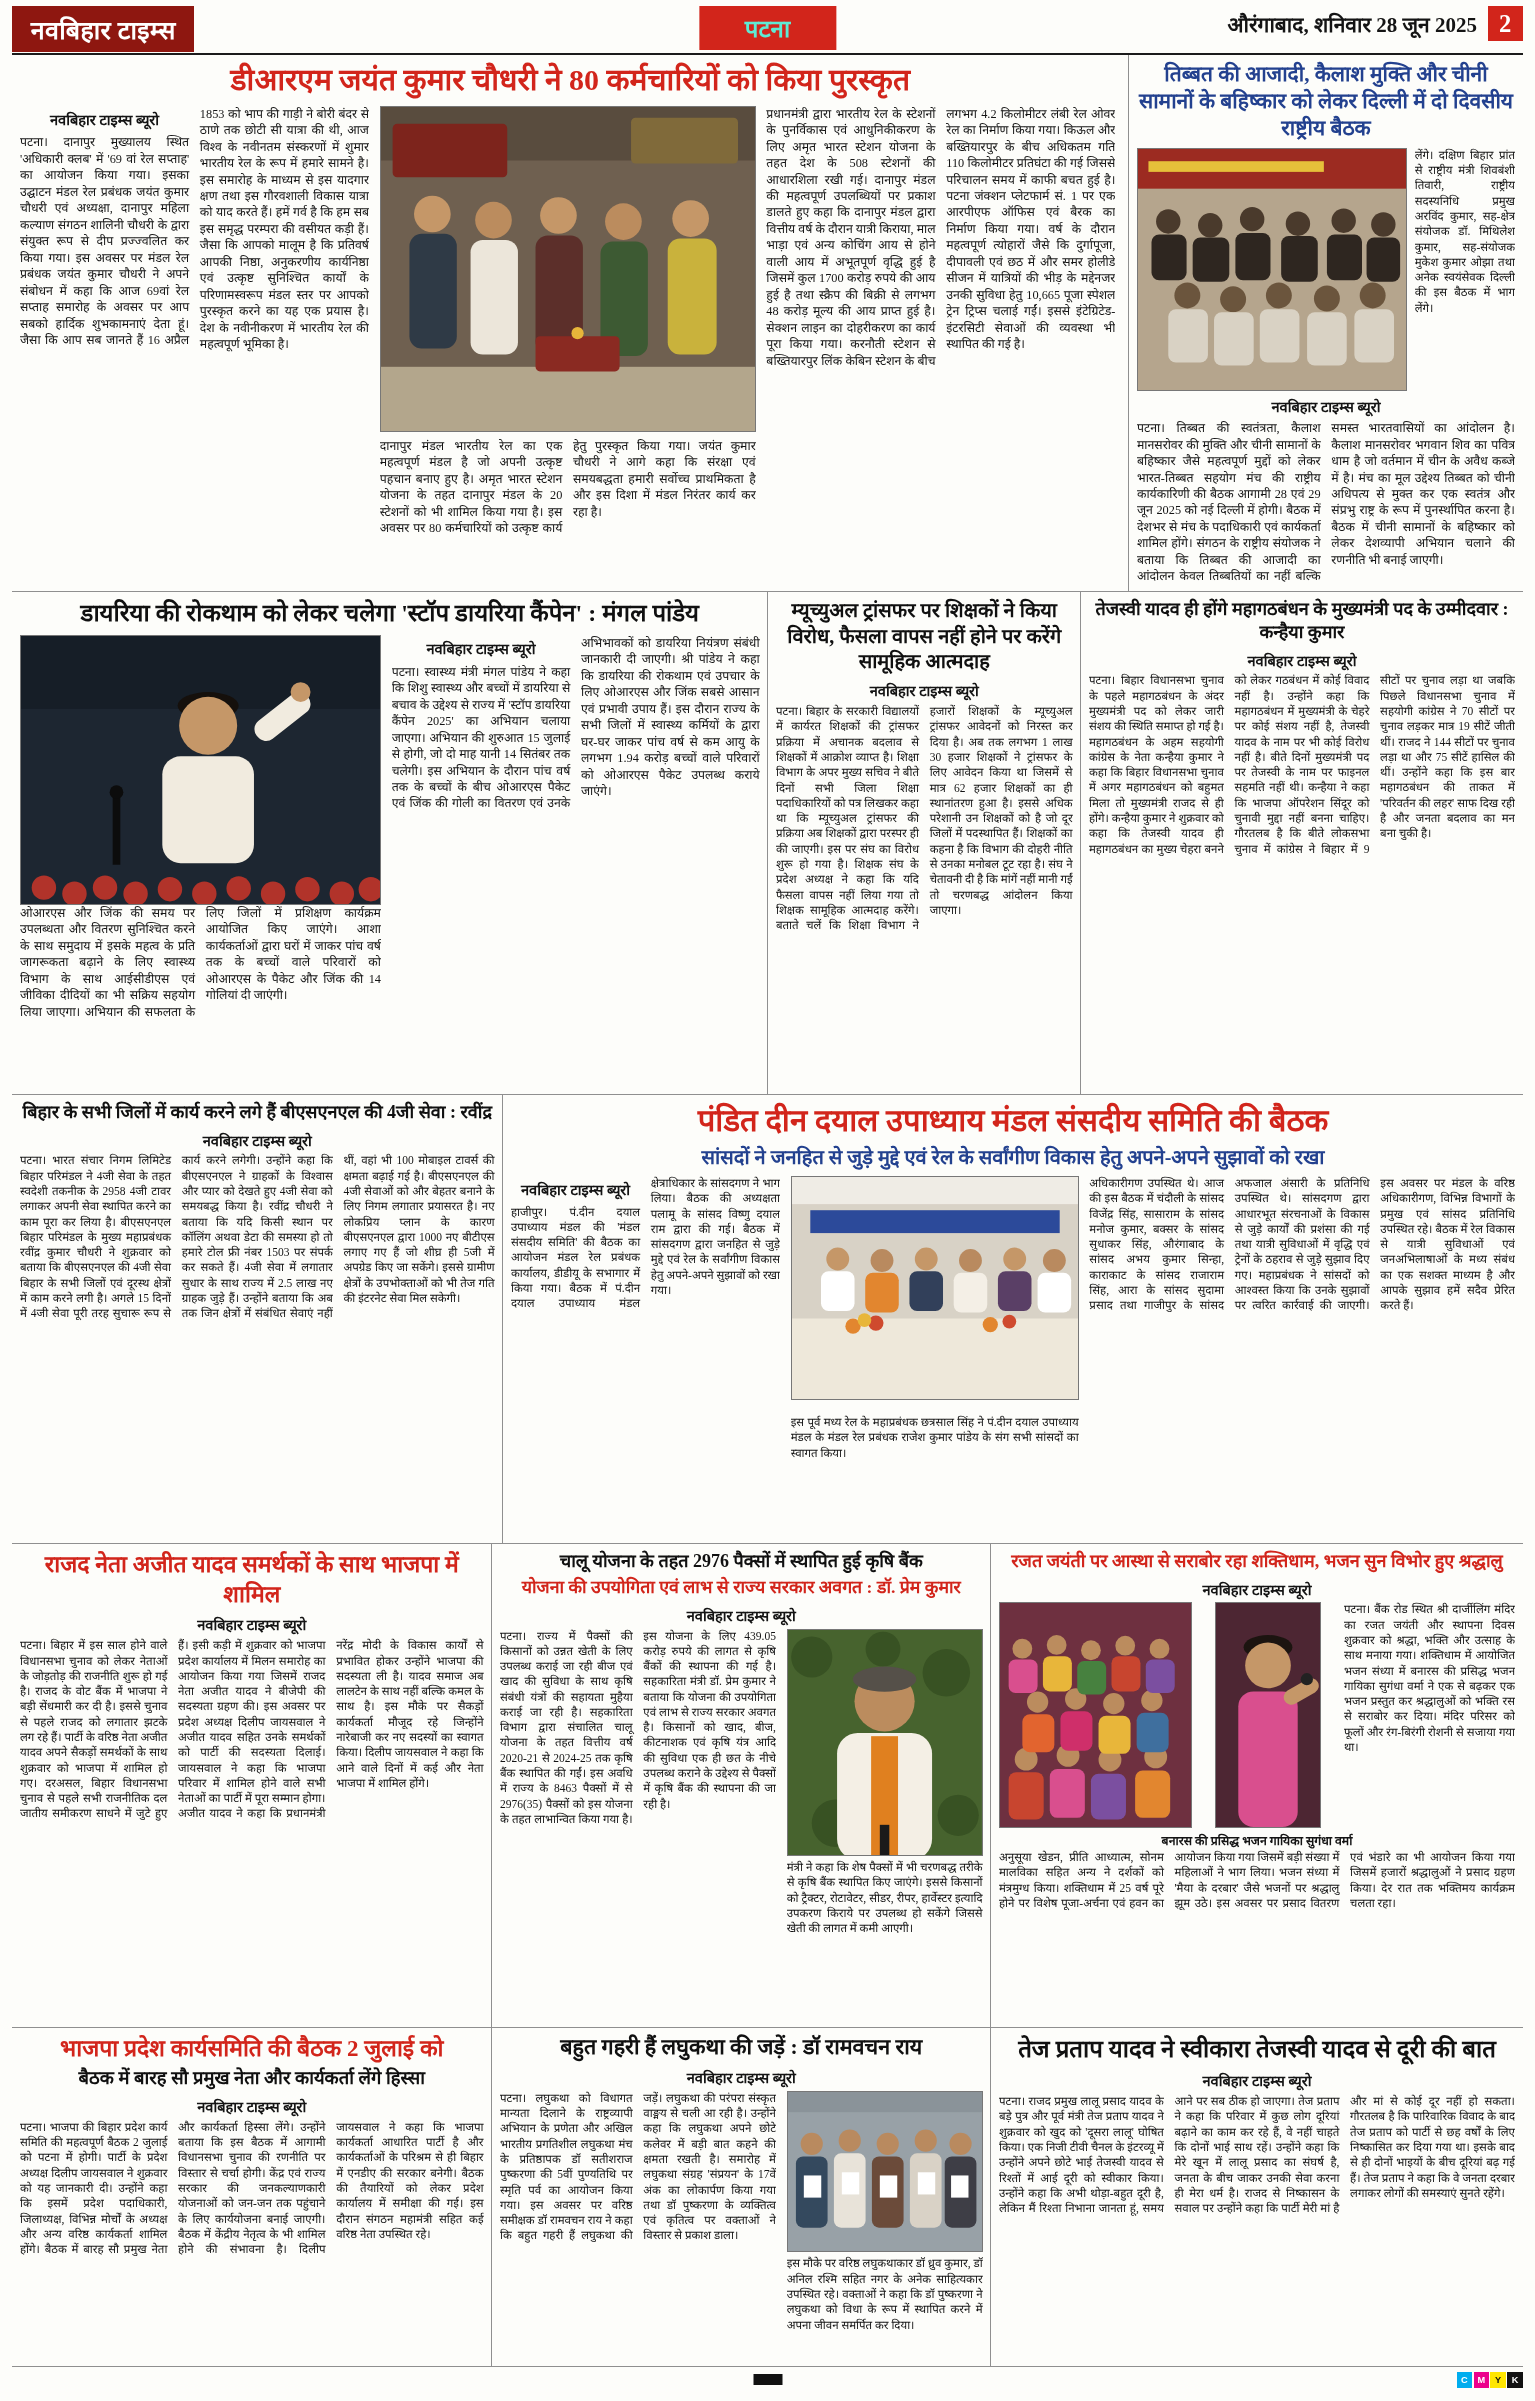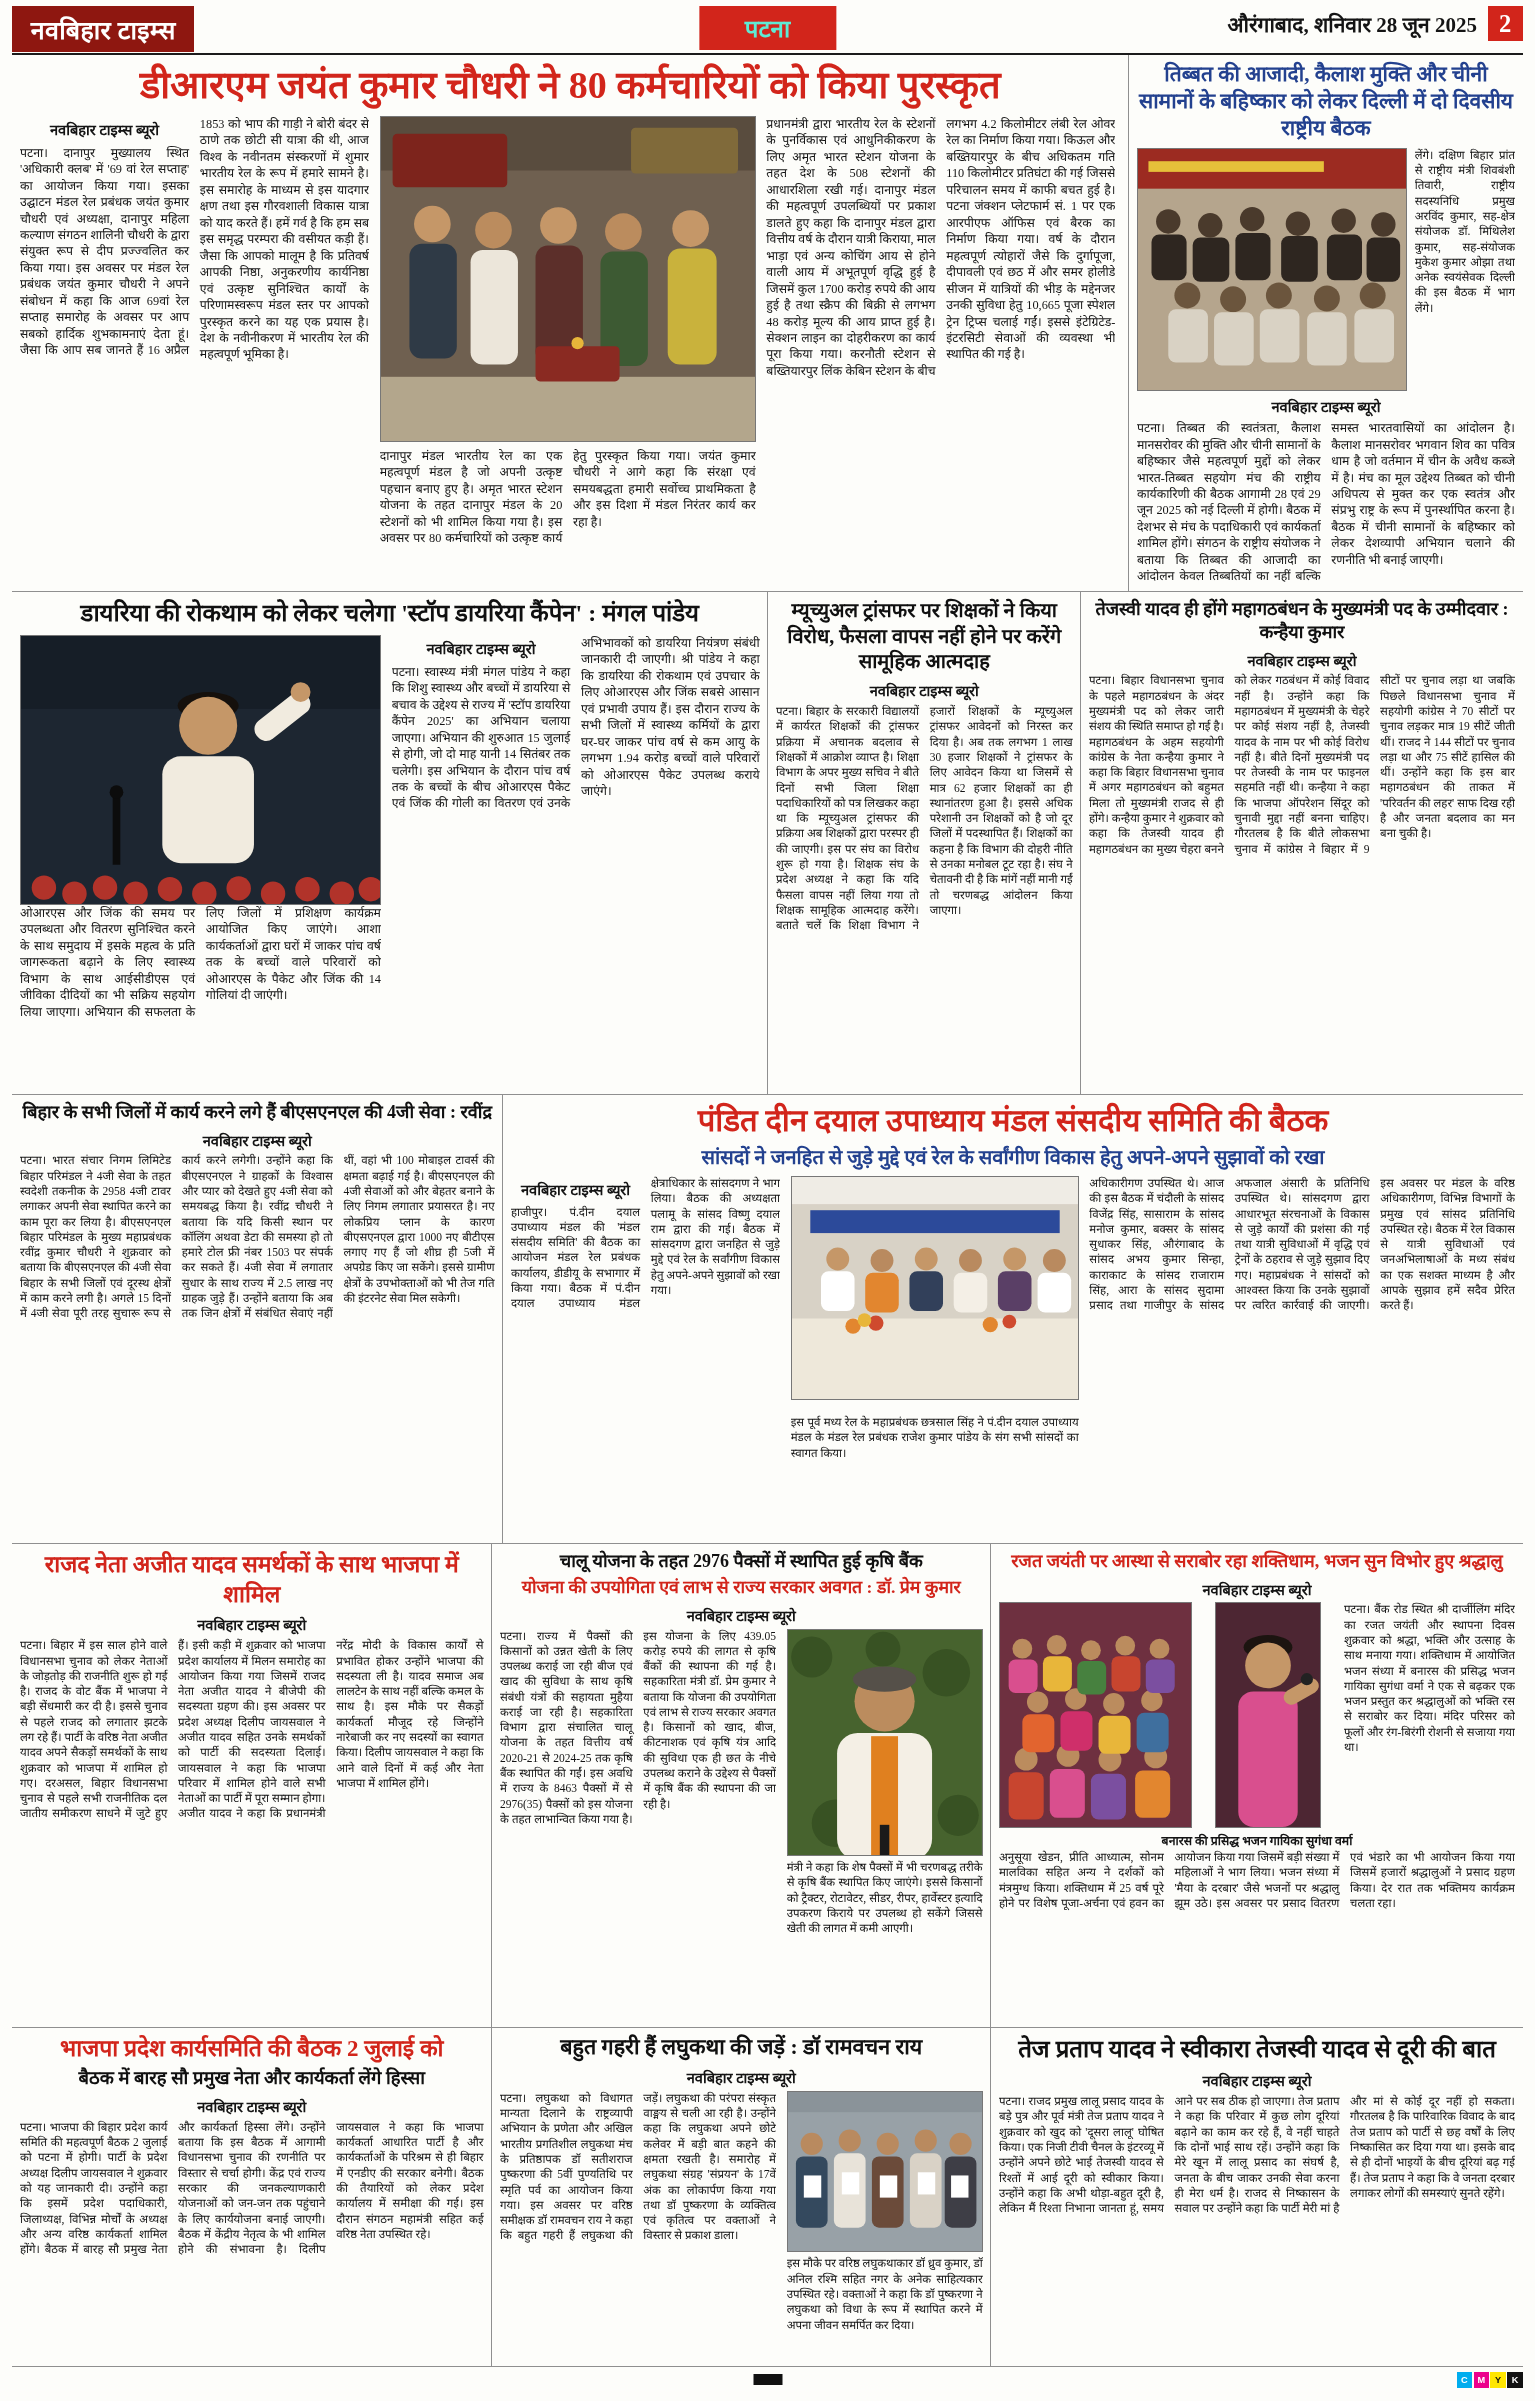--- a/index.html
+++ b/index.html
@@ -12,21 +12,21 @@
   .edition{position:absolute;left:50%;transform:translateX(-50%);background:#d2251b;color:#5eead4;font-size:24px;font-weight:bold;padding:5.4px 46px}
   .hdr-right{margin-left:auto;display:flex;align-items:center;gap:10.7px}
   .date{font-size:21px;font-weight:bold}
   .pgnum{background:#d2251b;color:#fff;width:35px;height:35px;display:flex;align-items:center;justify-content:center;font-size:24.6px;font-weight:bold}
   
   .row{display:flex;border-bottom:0.8px solid #8f8f8f;overflow:hidden}
   .art{padding:6.1px 7.7px;overflow:hidden}
   .br{border-right:0.8px solid #8f8f8f}
   h2{text-align:center;font-weight:bold;line-height:1.28}
   .hl-red{color:#d2251b}.hl-blue{color:#23418f}.hl-blk{color:#101010}
-  .s50{font-size:38px}.s40{font-size:31px}.s31{font-size:24px}.s30{font-size:23px}.s29{font-size:18px}
+  .s50{font-size:30px}.s40{font-size:31px}.s31{font-size:24px}.s30{font-size:23px}.s29{font-size:18px}
   .s28{font-size:21.5px}.s27{font-size:21px}.s26{font-size:20px}.s24{font-size:18.4px}.s23{font-size:17.7px}
   .sub{text-align:center;font-weight:bold;line-height:1.3;margin-top:3.1px}
   .byline{text-align:center;font-weight:bold;font-size:14.6px;margin:5.4px 0 3.8px}
   .bd{font-size:12.3px;line-height:1.34;text-align:justify;overflow:hidden}
   .f15{font-size:11.5px;line-height:1.33}
   .c2{column-count:2;column-gap:10.7px}
   .c3{column-count:3;column-gap:10.7px}
   .flx{display:flex;gap:10.7px}
   .photo{background:#9a9a94;overflow:hidden;position:relative;border:0.8px solid #777}
   .photo svg{display:block;width:100%;height:100%}

